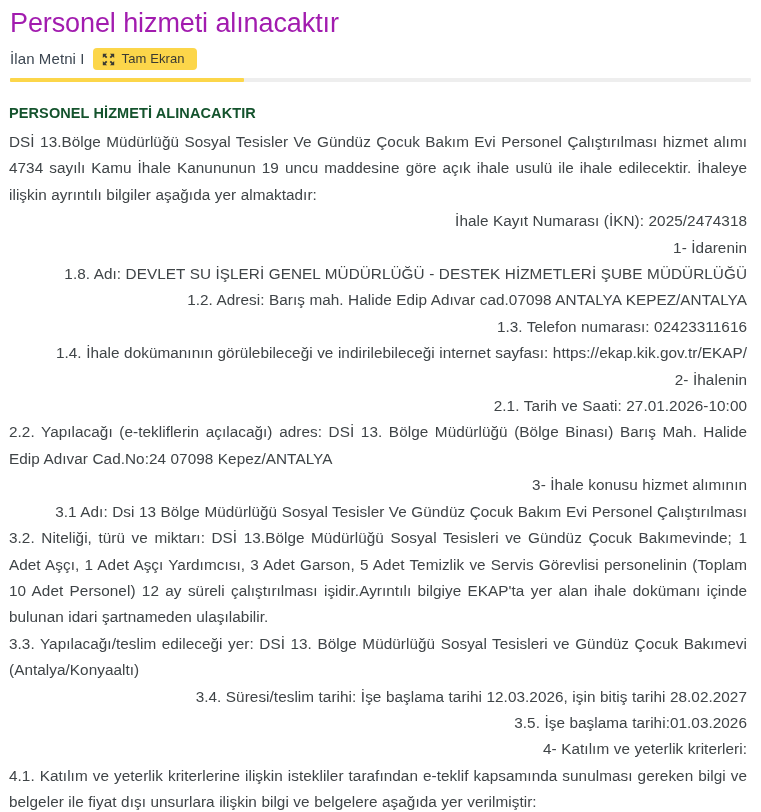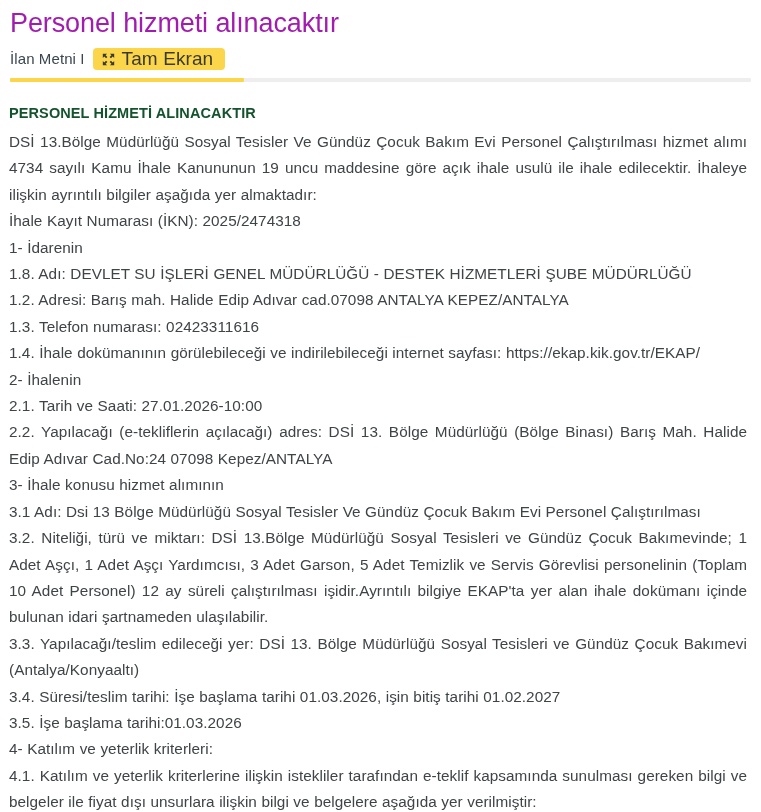--- a/index.html
+++ b/index.html
@@ -59,21 +59,21 @@
     background: #fcd64a;
     border: none;
     border-radius: 4px;
     padding: 4px 12px 4px 9px;
     cursor: pointer;
     font-family: inherit;
     height: 22px;
     box-sizing: border-box;
   }
   .fullscreen-btn .btn-text {
-    font-size: 19px;
+    font-size: 13px;
     line-height: 14px;
     color: #3a3a32;
     white-space: nowrap;
     letter-spacing: 0.1px;
   }
   .fs-icon {
     display: inline-block;
     width: 13px;
     height: 13px;
     flex: 0 0 auto;
@@ -110,21 +110,21 @@
     line-height: 18px;
     font-weight: bold;
     color: #14532d;
     letter-spacing: 0.1px;
   }
   .doc p {
     margin: 0;
     font-size: 15.3px;
     line-height: 26.4px;
     color: #3f4447;
-    text-align: left;
+    text-align: right;
     letter-spacing: 0.05px;
     word-spacing: 0.2px;
   }
   .doc p.justify {
     text-align: justify;
     text-justify: inter-word;
   }
 </style>
 </head>
 <body>
@@ -163,20 +163,20 @@
         <p class="">1.2. Adresi: Barış mah. Halide Edip Adıvar cad.07098 ANTALYA KEPEZ/ANTALYA</p>
         <p class="">1.3. Telefon numarası: 02423311616</p>
         <p class="">1.4. İhale dokümanının görülebileceği ve indirilebileceği internet sayfası: https://ekap.kik.gov.tr/EKAP/</p>
         <p class="">2- İhalenin</p>
         <p class="">2.1. Tarih ve Saati: 27.01.2026-10:00</p>
         <p class="justify">2.2. Yapılacağı (e-tekliflerin açılacağı) adres: DSİ 13. Bölge Müdürlüğü (Bölge Binası) Barış Mah. Halide Edip Adıvar Cad.No:24 07098 Kepez/ANTALYA</p>
         <p class="">3- İhale konusu hizmet alımının</p>
         <p class="">3.1 Adı: Dsi 13 Bölge Müdürlüğü Sosyal Tesisler Ve Gündüz Çocuk Bakım Evi Personel Çalıştırılması</p>
         <p class="justify">3.2. Niteliği, türü ve miktarı: DSİ 13.Bölge Müdürlüğü Sosyal Tesisleri ve Gündüz Çocuk Bakımevinde; 1 Adet Aşçı, 1 Adet Aşçı Yardımcısı, 3 Adet Garson, 5 Adet Temizlik ve Servis Görevlisi personelinin (Toplam 10 Adet Personel) 12 ay süreli çalıştırılması işidir.Ayrıntılı bilgiye EKAP'ta yer alan ihale dokümanı içinde bulunan idari şartnameden ulaşılabilir.</p>
         <p class="justify">3.3. Yapılacağı/teslim edileceği yer: DSİ 13. Bölge Müdürlüğü Sosyal Tesisleri ve Gündüz Çocuk Bakımevi (Antalya/Konyaaltı)</p>
-        <p class="">3.4. Süresi/teslim tarihi: İşe başlama tarihi 01.03.2026, işin bitiş tarihi 01.02.2027</p>
+        <p class="">3.4. Süresi/teslim tarihi: İşe başlama tarihi 12.03.2026, işin bitiş tarihi 28.02.2027</p>
         <p class="">3.5. İşe başlama tarihi:01.03.2026</p>
         <p class="">4- Katılım ve yeterlik kriterleri:</p>
         <p class="justify">4.1. Katılım ve yeterlik kriterlerine ilişkin istekliler tarafından e-teklif kapsamında sunulması gereken bilgi ve belgeler ile fiyat dışı unsurlara ilişkin bilgi ve belgelere aşağıda yer verilmiştir:</p>
       </div>
   </article>
 
 </div>
 
 </body></html>

